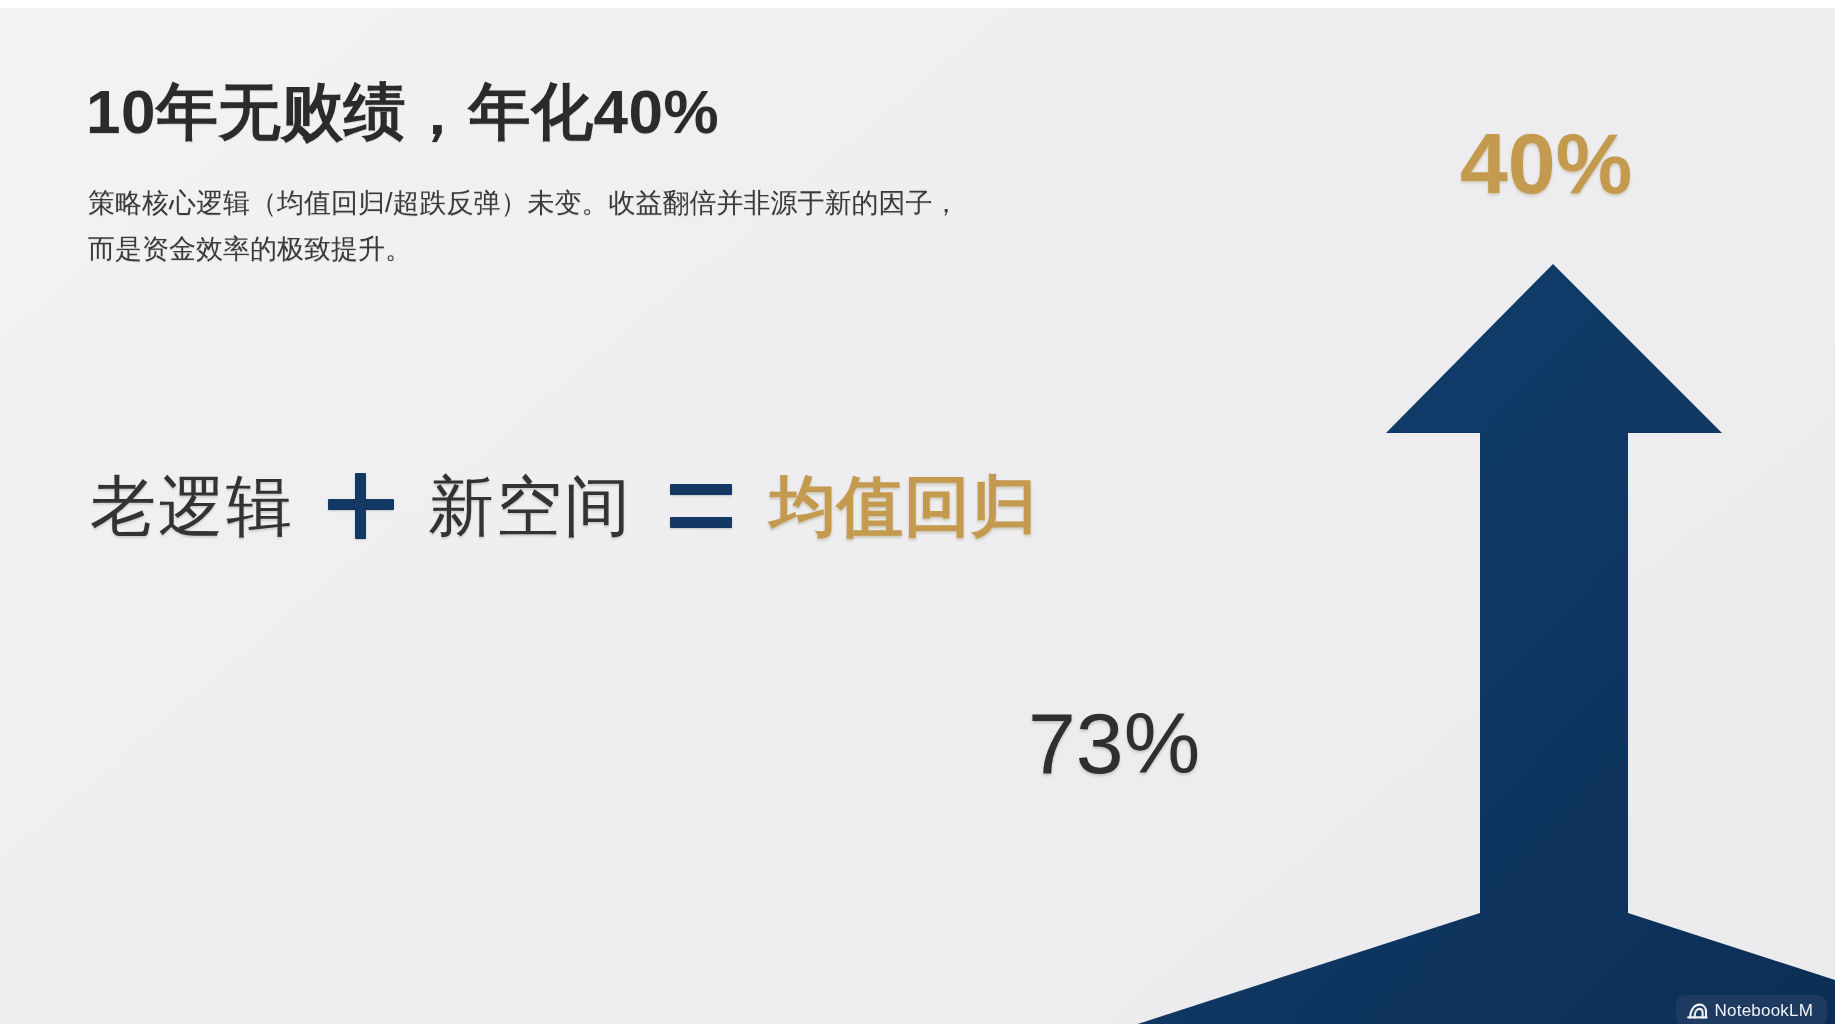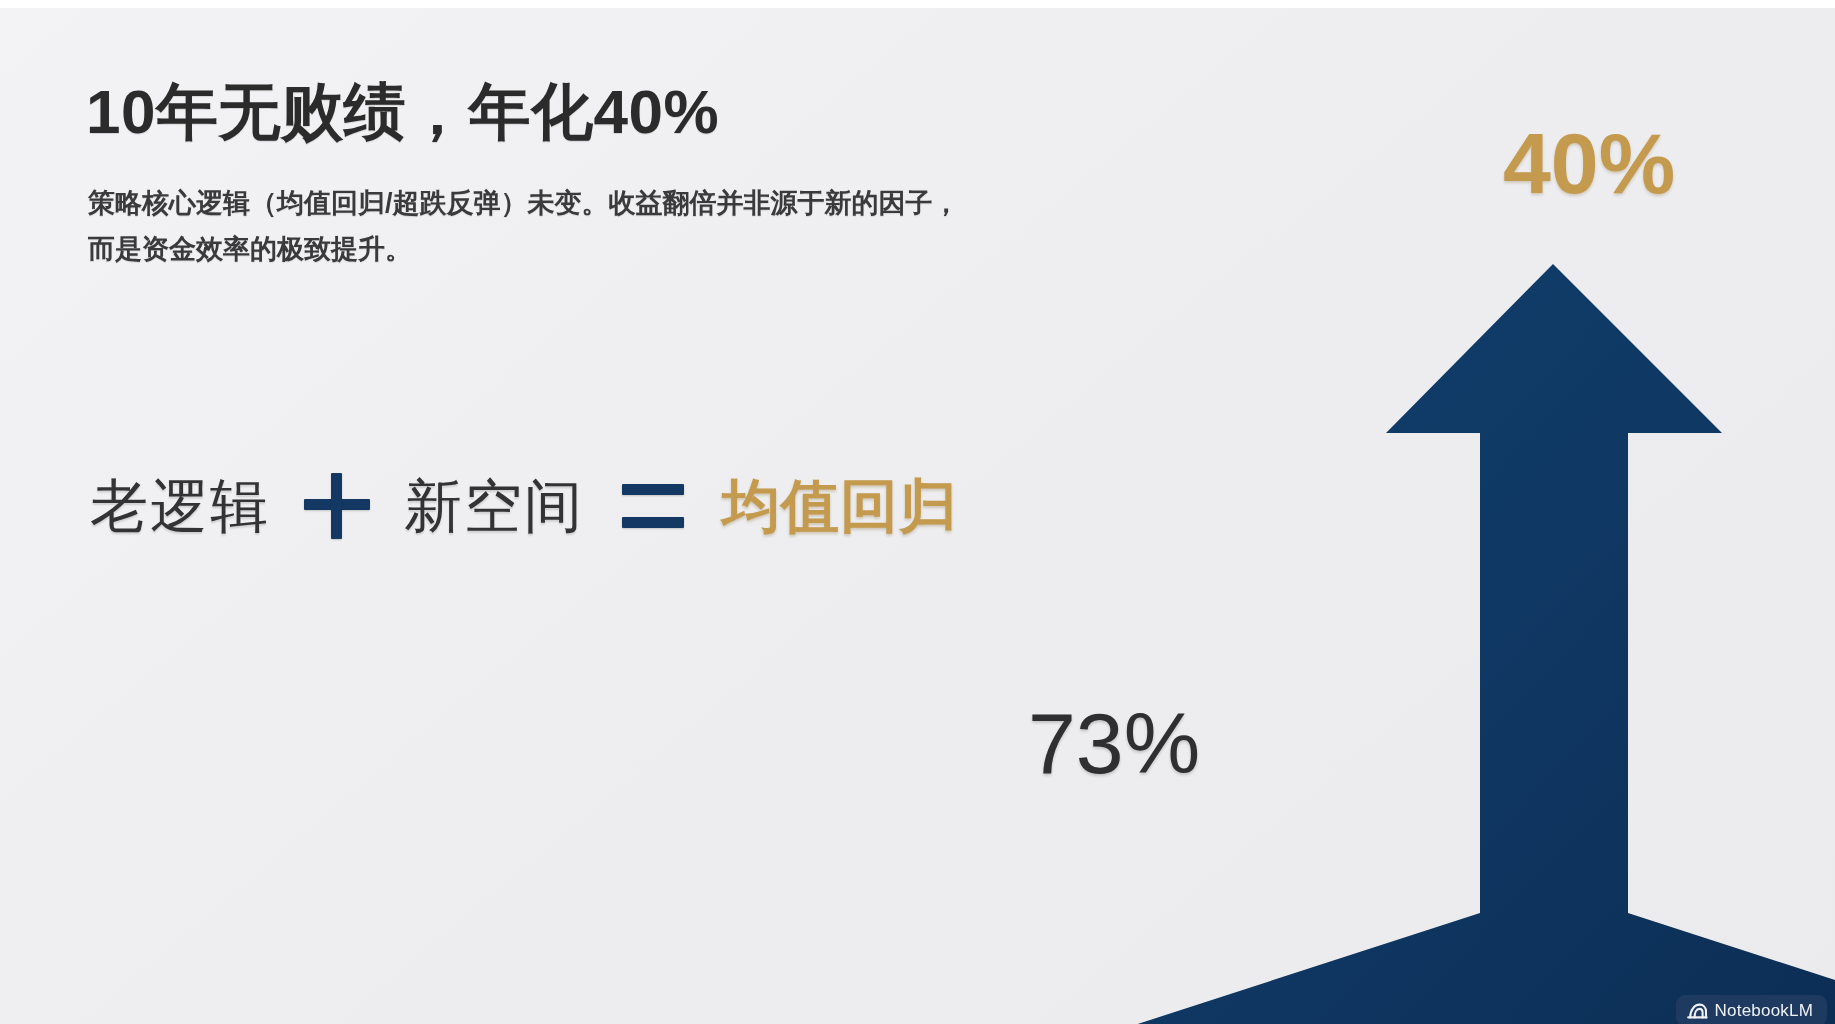--- a/index.html
+++ b/index.html
@@ -43,38 +43,38 @@
     white-space: nowrap;
     text-shadow: 0 1px 1px rgba(0,0,0,0.13);
   }
 
   #subtitle {
     position: absolute;
     left: 88px;
     top: 172px;
     width: 1010px;
     font-size: 27px;
-    font-weight: 700;
+    font-weight: 400;
     line-height: 1.72;
     color: #3a3a3c;
     text-shadow: 0 1px 1px rgba(0,0,0,0.10);
   }
   #subtitle .sub-line { display: block; white-space: nowrap; }
 
   
   #equation {
     position: absolute;
     left: 90px;
     top: 438px;
     display: flex;
     align-items: center;
     height: 120px;
   }
   #equation .term {
-    font-size: 58px;
+    font-size: 66px;
     font-weight: 400;
     color: #333336;
     letter-spacing: 2px;
     text-shadow: 0 2px 2px rgba(0,0,0,0.14);
     line-height: 1;
   }
   #equation .term.gold {
     color: #c49a4e;
     font-weight: 700;
     letter-spacing: 1px;
@@ -114,21 +114,21 @@
     background: #133863;
     border-radius: 1px;
     box-shadow: 0 1px 2px rgba(0,0,0,0.18);
   }
   .op-equals::before { top: 0; }
   .op-equals::after  { top: 33px; }
 
   
   #label-top {
     position: absolute;
-    left: 1503px;
+    left: 1460px;
     top: 112px;
     font-size: 86px;
     font-weight: 700;
     color: #c49a4e;
     letter-spacing: 0px;
     line-height: 1;
     text-shadow: 0 2px 3px rgba(120,90,30,0.25);
   }
   #label-bottom {
     position: absolute;

